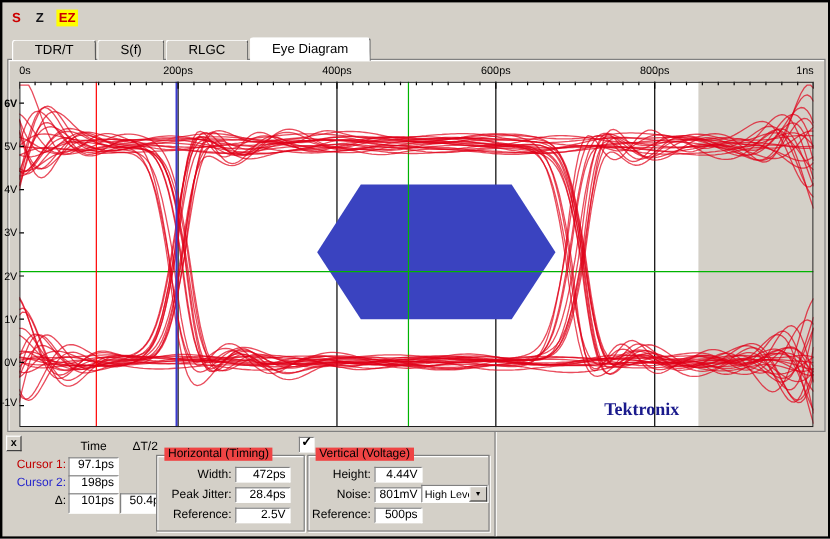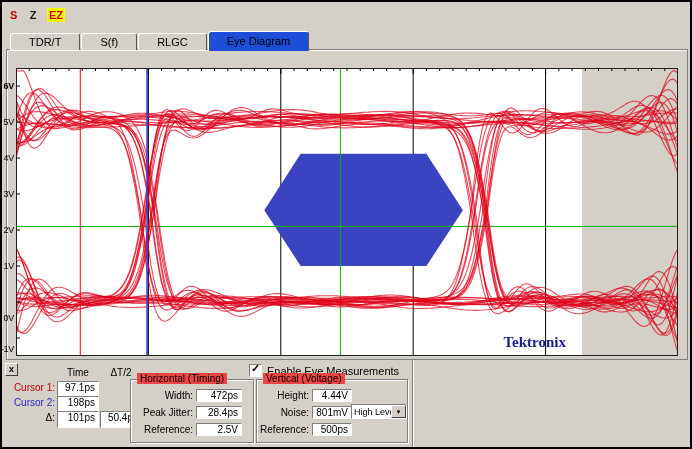--- a/index.html
+++ b/index.html
@@ -11,21 +11,21 @@
   .tbicon{display:inline-block;font-size:11px;font-weight:bold;padding:1px 2px;margin-right:4px;cursor:default;}
   .tbicon.s{color:#cc0000;}
   .tbicon.z{color:#15151a;}
   .tbicon.ez{color:#cc0000;background:#ffff00;}
 
   
   #tabstrip{position:absolute;left:8px;top:29px;display:flex;align-items:flex-end;z-index:4;}
   .tab{font-size:11px;padding:0 18px;background:#d4d0c8;height:16px;line-height:16px;
        border-top:1px solid #fff;border-left:1px solid #fff;border-right:1px solid #5a5a5a;
        border-top-left-radius:3px;border-top-right-radius:3px;margin-right:1px;}
-  .tab.active{height:19px;line-height:19px;margin-bottom:-1px;background:#1d4ed8;z-index:5;}
+  .tab.active{height:19px;line-height:19px;margin-bottom:-1px;background:#ffffff;z-index:5;}
 
   
   #panel{position:absolute;left:4px;top:47px;width:682px;height:311px;background:#d4d0c8;
          border:1px solid #808080;box-shadow:inset 1px 1px 0 #ffffff;box-sizing:border-box;}
 
   #x-labels{position:absolute;left:14px;top:52px;width:662px;height:12px;z-index:2;}
   #x-labels span{position:absolute;top:0;font-size:9px;white-space:nowrap;}
   #y-labels{position:absolute;left:0;top:66px;width:13px;height:288px;z-index:2;}
   #y-labels span{position:absolute;right:1px;font-size:9px;letter-spacing:-0.3px;white-space:nowrap;}
 
@@ -86,29 +86,37 @@
 
   <div id="tabstrip">
     <div class="tab">TDR/T</div>
     <div class="tab">S(f)</div>
     <div class="tab">RLGC</div>
     <div class="tab active">Eye Diagram</div>
   </div>
 
   <div id="panel"></div>
 
+  <div id="x-labels">
+      <span style="left: 0px; transform: translateX(0px);">0s</span>
+      <span style="left: 132.4px; transform: translateX(-50%);">200ps</span>
+      <span style="left: 264.8px; transform: translateX(-50%);">400ps</span>
+      <span style="left: 397.2px; transform: translateX(-50%);">600ps</span>
+      <span style="left: 529.6px; transform: translateX(-50%);">800ps</span>
+      <span style="left: 662px; transform: translateX(-100%);">1ns</span>
+    </div>
   <div id="y-labels">
       <span style="top: 13px; font-weight: bold;">6V</span>
       <span style="top: 49px;">5V</span>
       <span style="top: 85px;">4V</span>
       <span style="top: 121px;">3V</span>
       <span style="top: 157px;">2V</span>
       <span style="top: 193px;">1V</span>
-      <span style="top: 245px;">0V</span>
-      <span style="top: 276px;">-1V</span>
+      <span style="top: 229px;">0V</span>
+      <span style="top: 262px;">-1V</span>
     </div>
 
   <div id="plot">
     <svg id="eye-svg" viewBox="0 0 662 288">
         <line x1="132.4" y1="0" x2="132.4" y2="288" stroke="#000000" stroke-width="1"></line>
         <line x1="264.8" y1="0" x2="264.8" y2="288" stroke="#000000" stroke-width="1"></line>
         <line x1="397.2" y1="0" x2="397.2" y2="288" stroke="#000000" stroke-width="1"></line>
         <line x1="529.6" y1="0" x2="529.6" y2="288" stroke="#000000" stroke-width="1"></line>
         <polygon points="248.3,142.2 284.7,85.7 410.4,85.7 446.9,142.2 410.4,198.0 284.7,198.0" fill="#3a43c0"></polygon>
         <line x1="324.38" y1="0" x2="324.38" y2="288" stroke="#00b400" stroke-width="1"></line>
@@ -235,21 +243,20 @@
   <span class="vbox abox" style="left:55px;top:394px;">198ps</span>
 
   <span class="clabel" style="top:410px;">Δ:</span>
   <span class="vbox abox" style="left:55px;top:409px;">101ps</span>
   <span class="vbox abox" style="left:98px;top:409px;">50.4ps</span>
 
   <label id="enable-check">
     <span class="cb">
         <span class="check">✓</span>
       </span>
-    <span>Enable Eye Measurements</span>
   </label>
 
   <div class="group" id="group-h">
     <span class="gtitle">Horizontal (Timing)</span>
     <div class="grow" style="top:9px;">
       <span class="glabel">Width:</span>
       <span class="vbox">472ps</span>
     </div>
     <div class="grow" style="top:26px;">
       <span class="glabel">Peak Jitter:</span>

